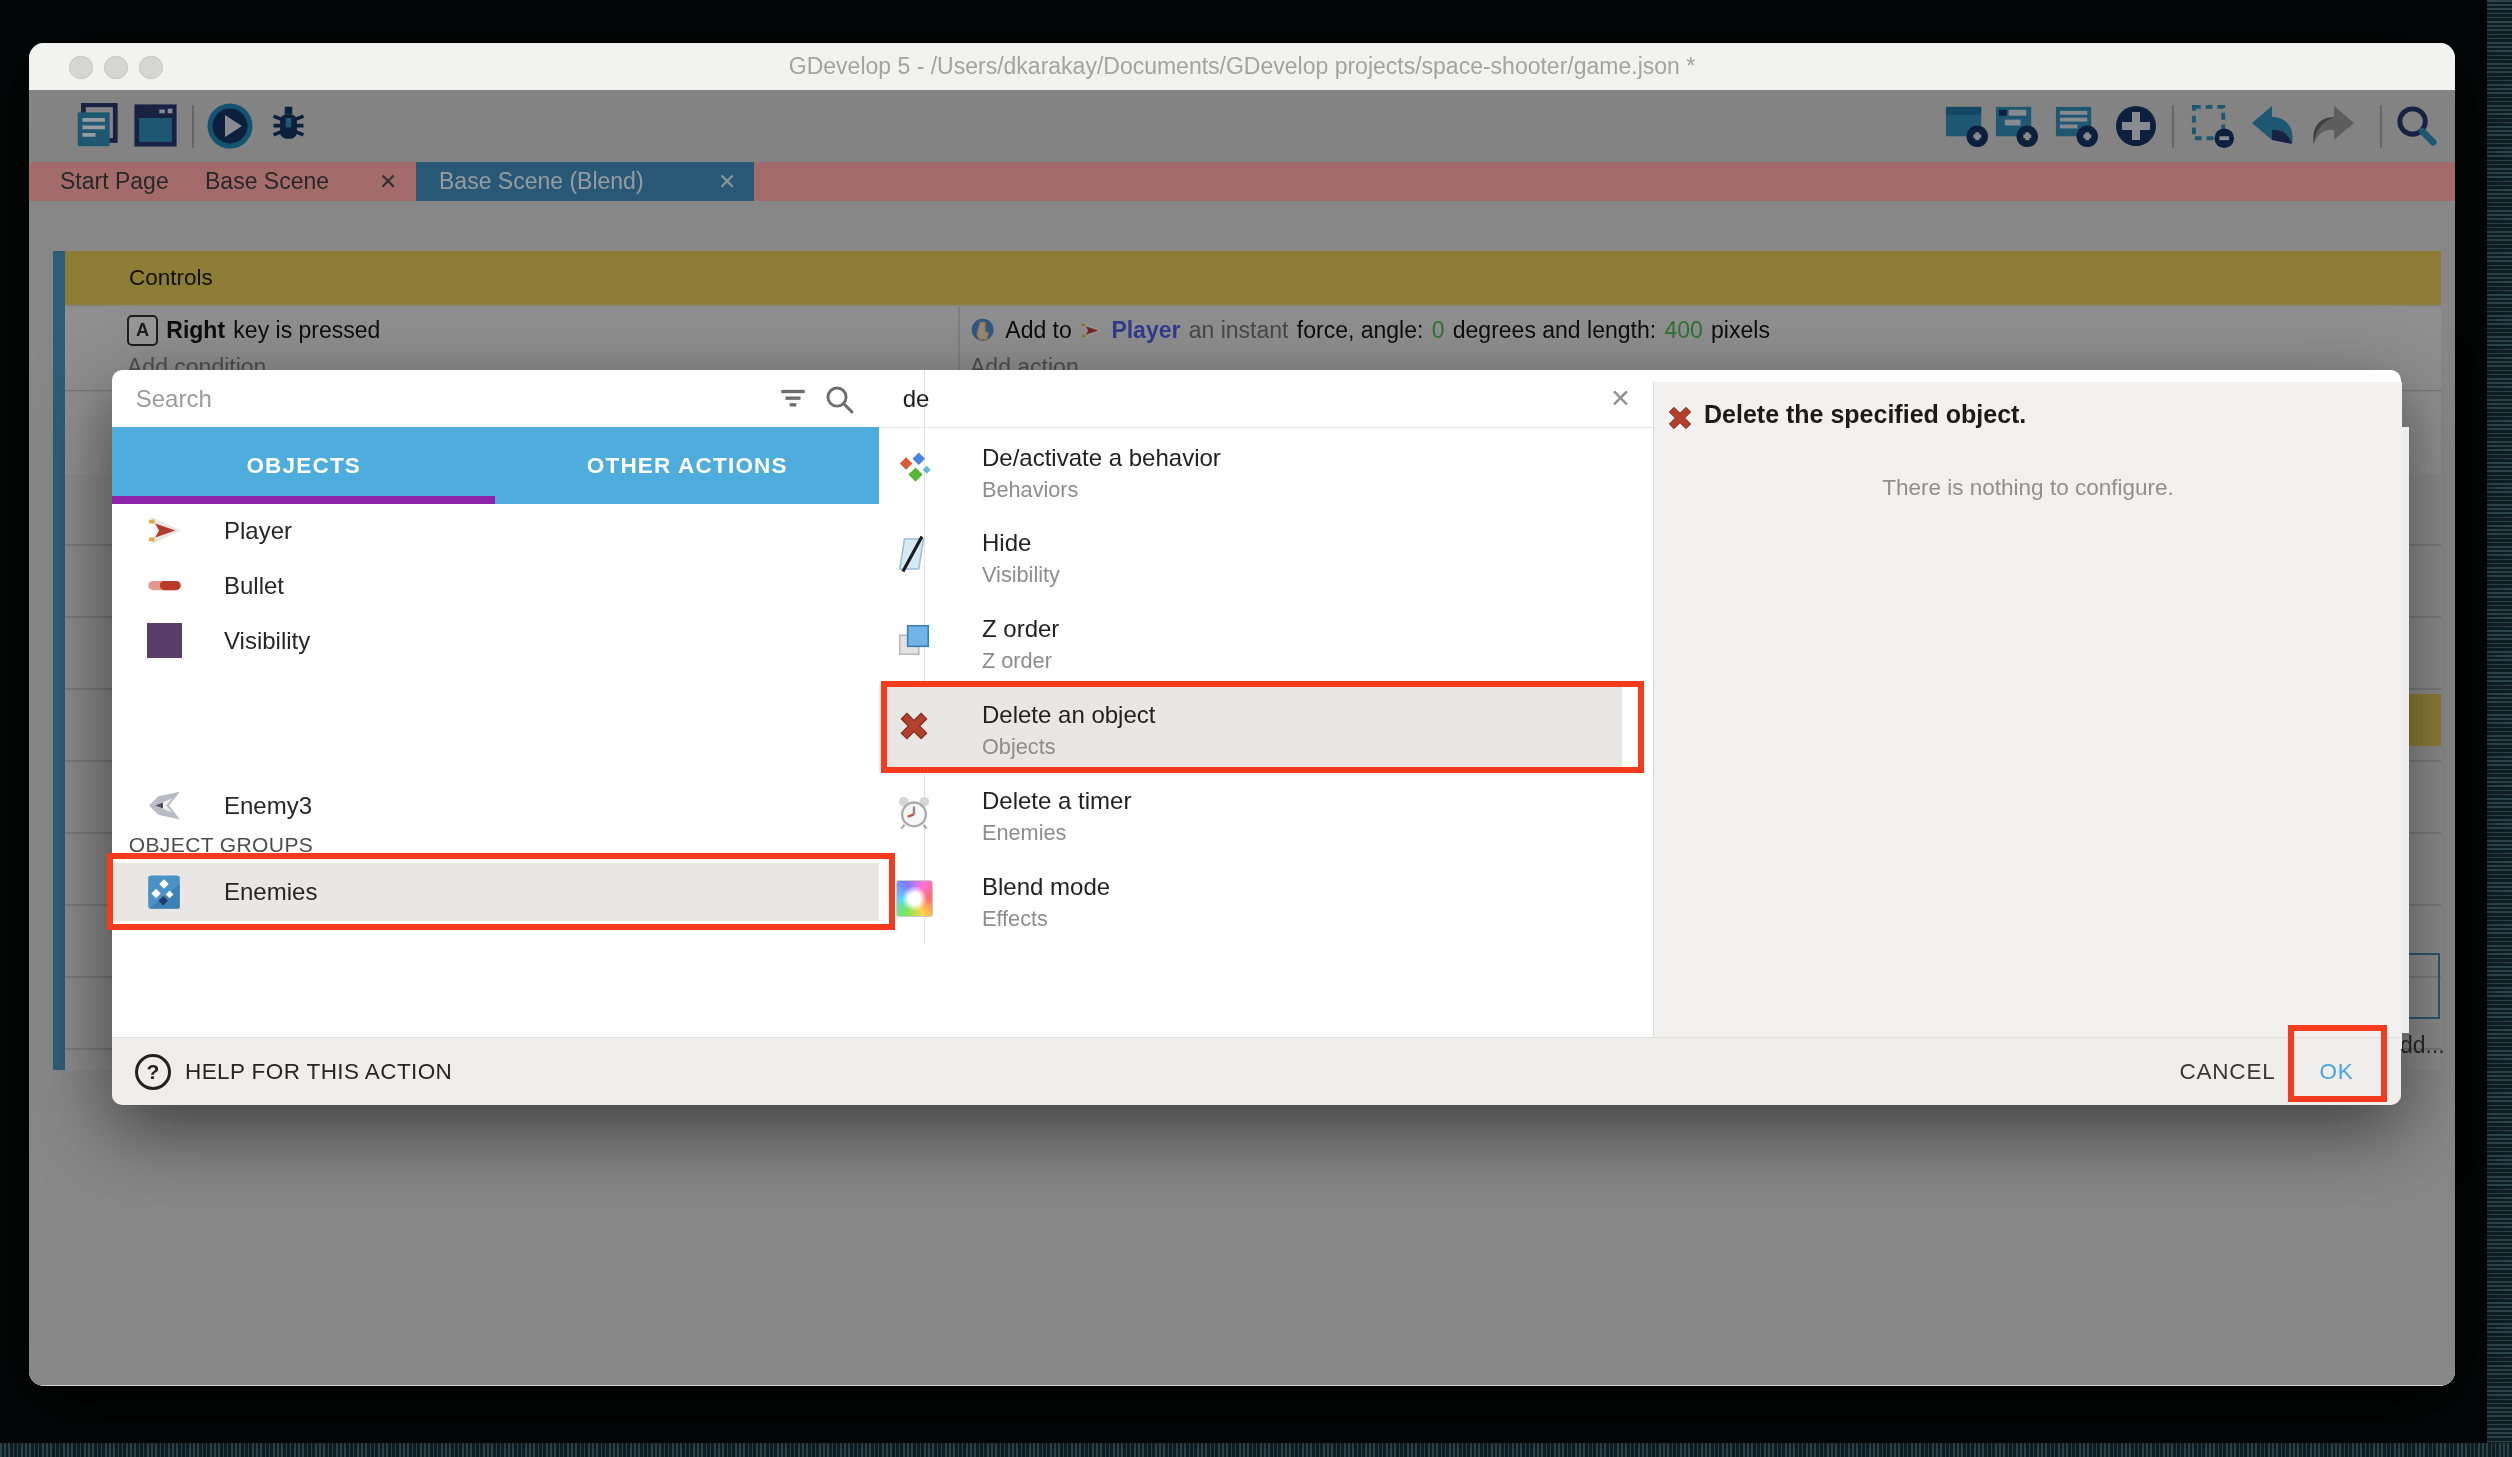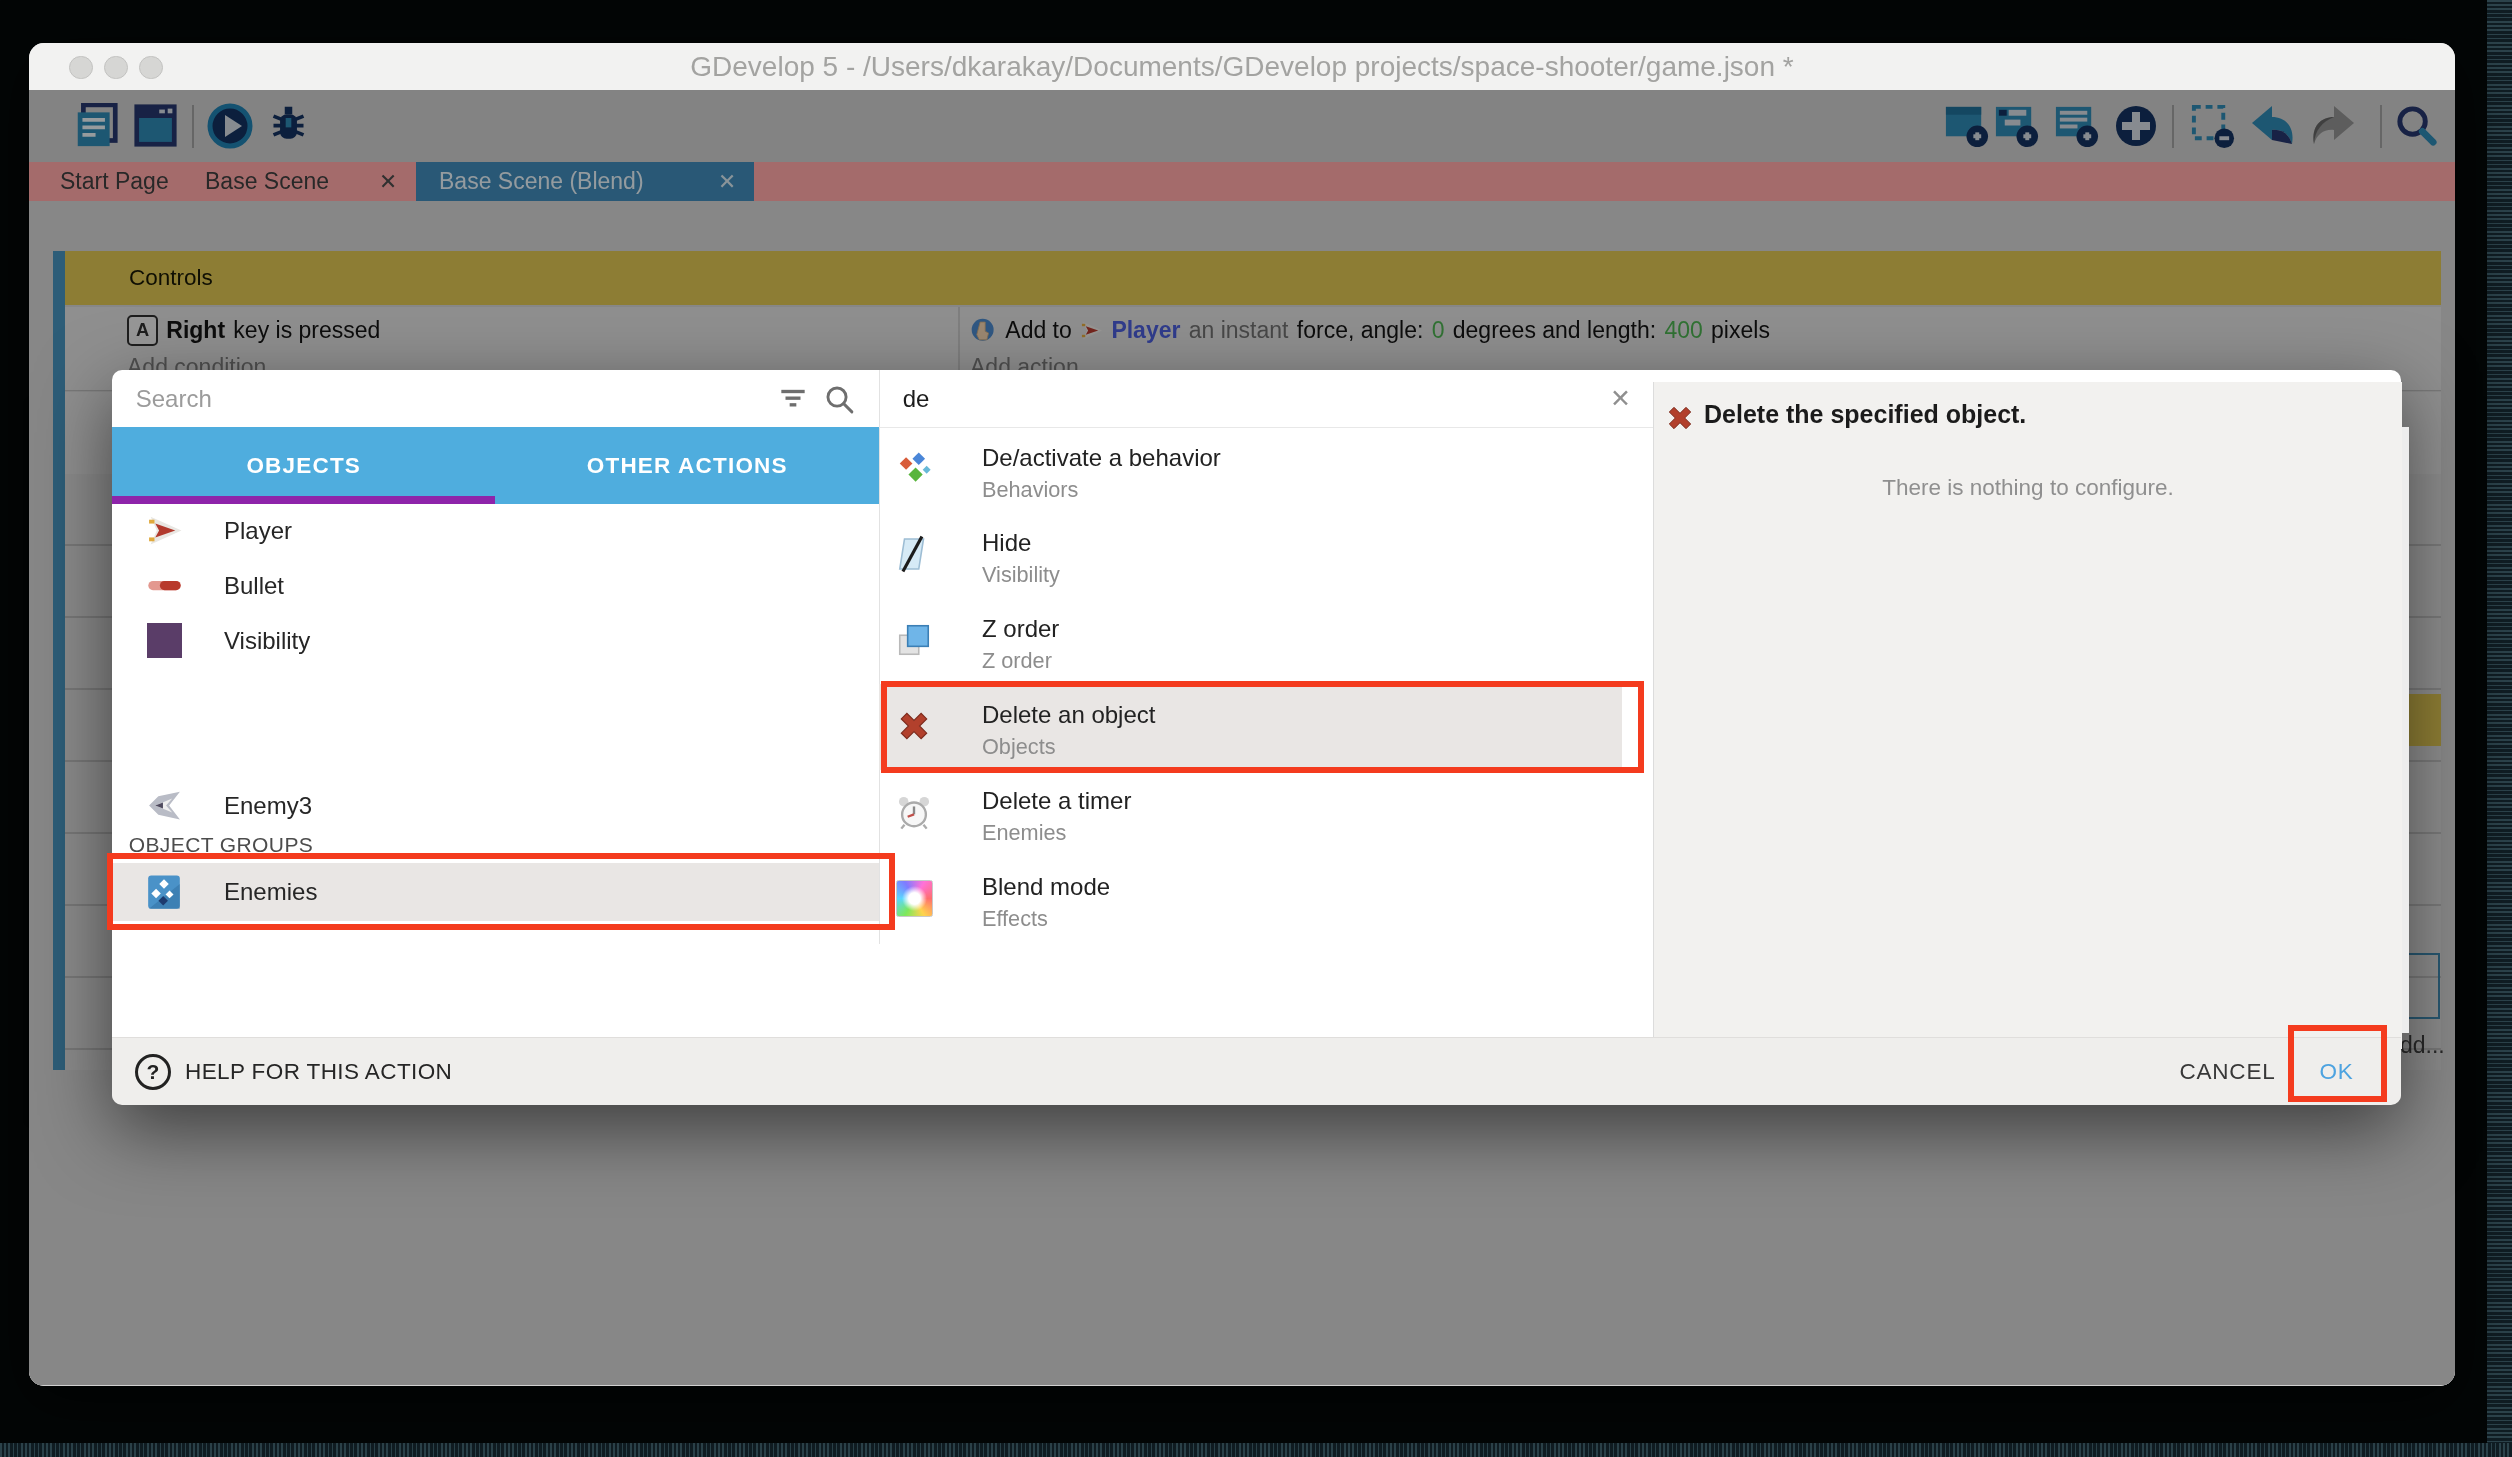--- a/index.html
+++ b/index.html
@@ -14,21 +14,21 @@
   .edge-noise-right{left:2487px;top:0;width:25px;height:1458px;
     background:repeating-linear-gradient(180deg,#2c434b 0 1.7px,#101d23 1.7px 4.2px);}
   .edge-noise-bottom{left:0;top:1443px;width:2512px;height:15px;
     background:repeating-linear-gradient(90deg,#2c434b 0 1.7px,#101d23 1.7px 4.2px);}
   
   .window{left:29px;top:43px;width:2426px;height:1343px;border-radius:15px;
     overflow:hidden;background:#cfcfcf;box-shadow:0 15px 58px rgba(0,0,0,.7);}
   .titlebar{left:0;top:0;width:2426px;height:47px;background:#f2f2f1;border-bottom:0.8px solid #d8d8d6;}
   .traffic{width:21.7px;height:21.7px;border-radius:50%;top:12.5px;background:#d6d6d4;border:0.8px solid #c2c2c0;}
   .win-title{left:0;right:0;top:0;height:47px;line-height:47px;text-align:center;
-    font-size:28px;color:#a3a3a1;white-space:nowrap;}
+    font-size:23px;color:#a3a3a1;white-space:nowrap;}
   .appcontent{left:0;top:47px;width:2426px;height:1295px;background:#d0d0d0;}
   .dim{left:0;top:47px;width:2426px;height:1295px;background:rgba(0,0,0,.35);z-index:5;}
   
   .toolbar{left:0;top:0;width:2426px;height:72px;background:#c9c9c9;}
   .tbtn{top:11.7px;width:48px;height:48px;display:flex;align-items:center;justify-content:center;}
   .tdiv{top:15px;width:1.7px;height:43px;background:#9d9d9d;}
   
   .tabbar{left:0;top:72px;width:2426px;height:39px;background:#fca5a5;}
   .tablabel{font-size:23px;color:#3e3e3e;line-height:39px;white-space:nowrap;}
   .tabclose{font-size:21.7px;color:#4a4a4a;line-height:39px;}
@@ -47,21 +47,21 @@
   .param{font-weight:700;}
   .objlink{font-weight:700;color:#4a5dd8;}
   .num{color:#4caf50;}
   .soft{color:#6f6f6f;}
   .genrows{left:36px;top:272px;width:2376px;height:596px;
     background:repeating-linear-gradient(to bottom,#d6d6d6 0 70px,#b9b9b9 70px 72px);}
   .minibox{border:2.5px solid #3e86ac;}
   
   .dialog{left:112px;top:370px;width:2289px;height:734px;background:#ffffff;border-radius:10px;
     box-shadow:0 25px 75px rgba(0,0,0,.55);z-index:20;}
-  .dlg-left{left:0;top:0;width:767px;height:574px;border-right:0.8px solid #e2e2e2;}
+  .dlg-left{left:0;top:0;width:767px;height:574px;border-right:0.8px solid #e2e2e2;padding-left:45px;}
   .dlg-mid{left:767px;top:0;width:774px;height:667px;}
   .dlg-right{left:1541px;top:12px;width:748px;height:667px;background:#f2f1ef;border-left:0.8px solid #dcdcdc;}
   .hdr{height:57px;border-bottom:0.8px solid #e8e8e8;}
   .search-input,.query-input{position:absolute;left:21.7px;top:8.3px;width:583px;height:40px;border:none;outline:none;
     background:transparent;font-size:24px;color:#1c1c1c;font-family:inherit;}
   .search-input::placeholder{color:#9b9b9b;}
   .dlg-tabbar{left:0;top:57px;width:767px;height:77px;background:#4fadde;display:flex;}
   .dlg-tab{flex:1;display:flex;align-items:center;justify-content:center;color:#fff;font-weight:700;
     font-size:22.5px;letter-spacing:1.2px;}
   .tab-underline{left:0;top:126px;width:383px;height:7.5px;background:#8e24aa;}

